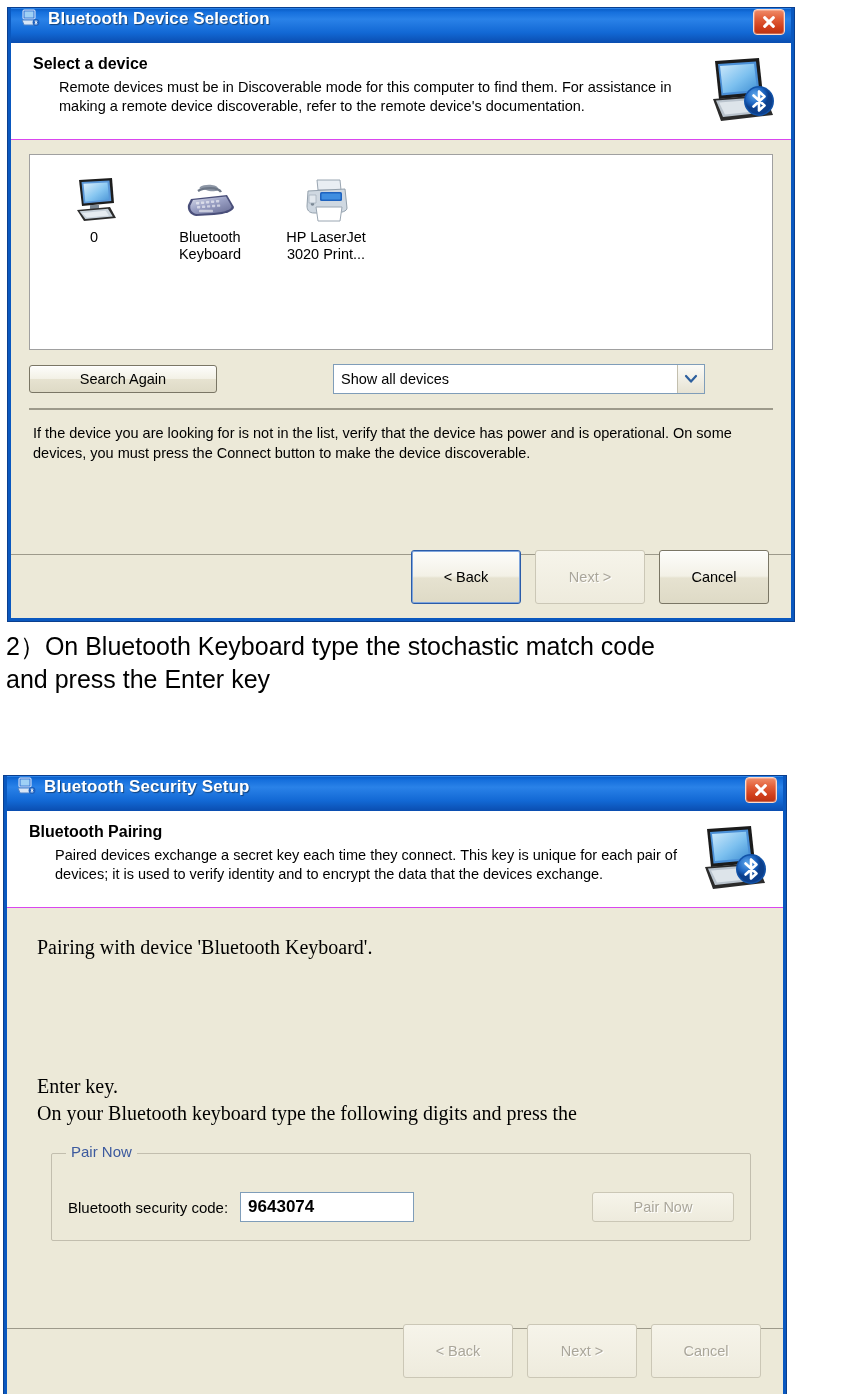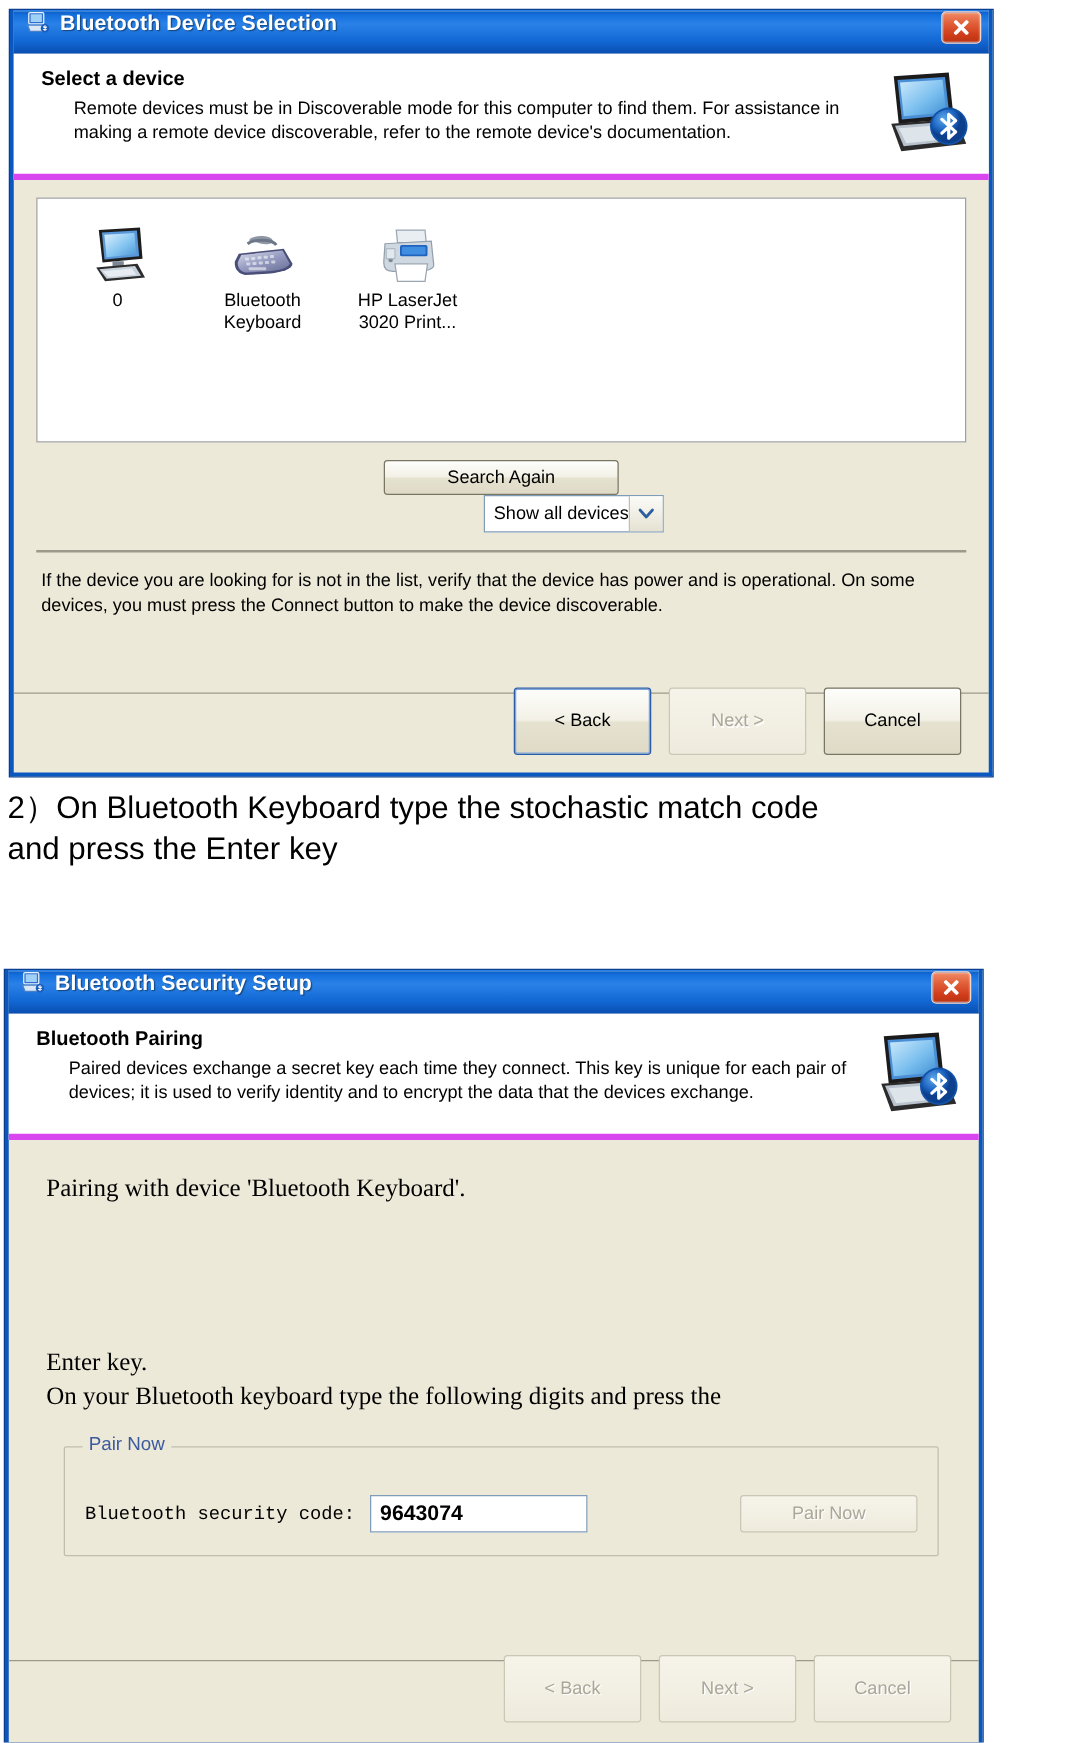--- a/index.html
+++ b/index.html
@@ -58,21 +58,21 @@
     content:"";position:absolute;left:50%;top:50%;
     width:15px;height:3px;background:#fff;border-radius:1px;
     transform-origin:center;
   }
   .close-btn::before{transform:translate(-50%,-50%) rotate(45deg);}
   .close-btn::after{transform:translate(-50%,-50%) rotate(-45deg);}
 
   
   .dlg-header{
     background:#ffffff;
-    border-bottom:5px solid #d946ef;
+    border-bottom:1px solid #d946ef;
     padding:12px 14px 12px 22px;
     display:flex;
     align-items:flex-start;
     position:relative;
   }
   .dlg-header-text{flex:1 1 auto;}
   .dlg-h1{
     font-size:16px;font-weight:bold;color:#000;
     margin:0 0 5px 0;
     font-family:"Liberation Sans", sans-serif;
@@ -105,21 +105,20 @@
     line-height:1.2;
     cursor:default;
     padding-top:4px;
   }
   .device .dev-ico{height:52px;margin-bottom:6px;display:flex;align-items:flex-end;justify-content:center;}
   .device .dev-label{white-space:pre-line;font-family:"Liberation Sans", sans-serif;}
 
   .row-controls{
     display:flex;align-items:center;
     margin-top:14px;
-    flex-direction:column;
   }
   .btn{
     font-family:"Liberation Sans", sans-serif;
     font-size:14.5px;
     color:#000;
     background:linear-gradient(to bottom,#fdfdfb 0%,#f3f1e6 48%,#e6e2d0 52%,#dedac6 100%);
     border:1px solid #7a7665;
     border-radius:3px;
     padding:4px 10px;
     cursor:pointer;
@@ -216,21 +215,21 @@
   }
   .groupbox-title{
     position:absolute;top:-11px;left:14px;
     background:#ece9d8;
     padding:0 5px;
     color:#3c5a9e;
     font-size:15px;
     font-family:"Liberation Sans", sans-serif;
   }
   .code-row{display:flex;align-items:center;margin-top:18px;}
-  .code-label{font-size:15px;color:#000;font-family:Liberation Mono, monospace;white-space:nowrap;}
+  .code-label{font-size:15px;color:#000;font-family:Liberation Sans, sans-serif;white-space:nowrap;}
   .code-input{
     margin-left:12px;
     width:174px;
     height:30px;
     background:#fff;
     border:1px solid #7f9db9;
     box-sizing:border-box;
     display:flex;align-items:center;
     padding-left:7px;
     font-size:17px;font-weight:bold;color:#000;

